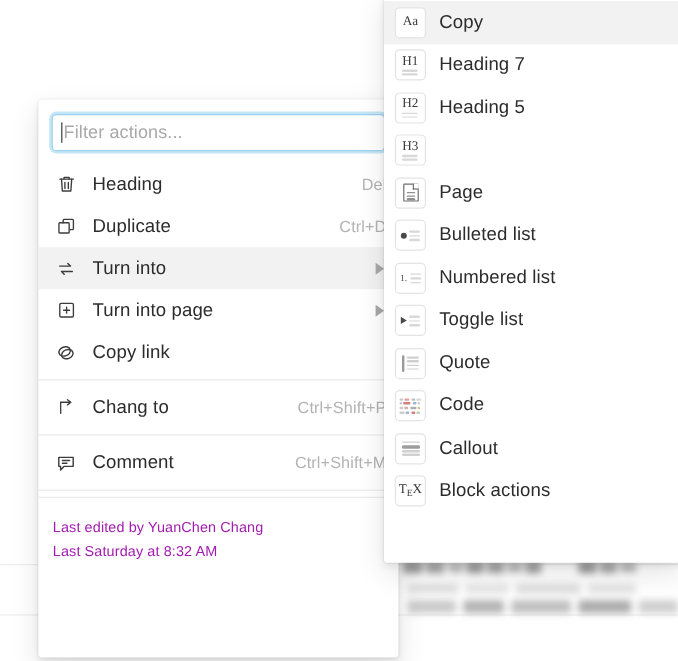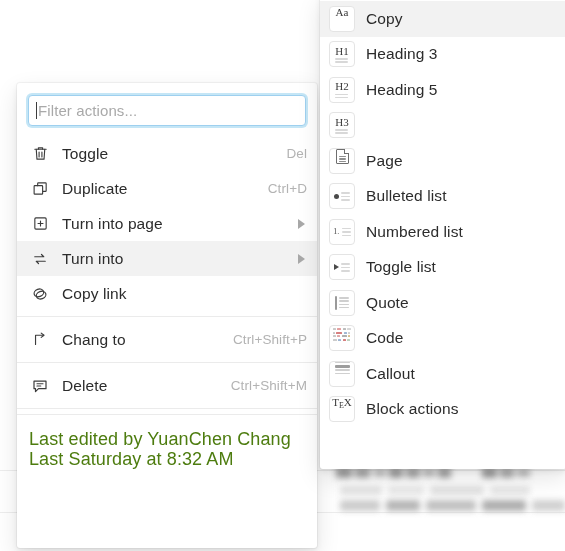--- a/index.html
+++ b/index.html
@@ -39,21 +39,21 @@
     border-radius: 1px;
   }
   .bg-divider {
     position: absolute;
     background: #ededed;
   }
 
   
   .menu-panel {
     position: absolute;
-    left: 17px;
+    left: 32px;
     top: 83px;
     width: 300px;
     height: 465px;
     background: #ffffff;
     border-radius: 3px;
     box-shadow: 0 0 0 1px rgba(15,15,15,.045),
                 0 3px 6px rgba(15,15,15,.07),
                 0 9px 24px rgba(15,15,15,.11);
     overflow: hidden;
   }
@@ -135,22 +135,22 @@
     border-bottom: 5px solid transparent;
     margin-left: 10px;
     margin-right: 2px;
     flex: none;
   }
 
   .footer {
     padding: 9px 12px 10px 12px;
   }
   .footer-line {
-    font-size: 18px;
-    color: #4d7c0f;
+    font-size: 12px;
+    color: #a21caf;
     line-height: 20px;
     white-space: nowrap;
     letter-spacing: .1px;
   }
 
   
   .submenu-panel {
     position: absolute;
     left: 320px;
     top: -6px;
@@ -183,20 +183,21 @@
 
   .tile {
     width: 26px;
     height: 26px;
     flex: none;
     margin-right: 11px;
     border: 1px solid #e4e4e4;
     border-radius: 4px;
     background: #fff;
     display: flex;
+    align-items: center;
     justify-content: center;
     overflow: hidden;
     position: relative;
     box-sizing: border-box;
   }
   .tile-txt {
     font-family: "Liberation Serif", serif;
     font-size: 11px;
     color: #3a3a3a;
     line-height: 1;
@@ -360,54 +361,54 @@
     <div>
       <div class="menu-item">
         <span class="mi-icon">
           <svg width="17" height="17" viewBox="0 0 24 24" fill="none" stroke="#3c3c3c" stroke-width="1.6" stroke-linecap="round" stroke-linejoin="round">
             <path d="M4 6h16"></path>
               <path d="M9 6V4h6v2"></path>
             <path d="M6 6l1 14h10l1-14"></path>
             <path d="M10 10v7M14 10v7"></path>
           </svg>
         </span>
-        <span class="mi-label">Toggle</span>
+        <span class="mi-label">Heading</span>
         <span class="mi-shortcut">Del</span>
       </div>
 
       <div class="menu-item">
         <span class="mi-icon">
           <svg width="17" height="17" viewBox="0 0 24 24" fill="none" stroke="#3c3c3c" stroke-width="1.6" stroke-linecap="round" stroke-linejoin="round">
             <rect x="3" y="8" width="12" height="12" rx="1"></rect>
             <path d="M8 8V5a1 1 0 0 1 1-1h10a1 1 0 0 1 1 1v10a1 1 0 0 1-1 1h-3"></path>
           </svg>
         </span>
         <span class="mi-label">Duplicate</span>
         <span class="mi-shortcut">Ctrl+D</span>
       </div>
 
+      <div class="menu-item active">
+        <span class="mi-icon">
+          <svg width="18" height="18" viewBox="0 0 24 24" fill="none" stroke="#3c3c3c" stroke-width="1.6" stroke-linecap="round" stroke-linejoin="round">
+            <path d="M5 9h12l-3-3"></path>
+            <path d="M19 15H7l3 3"></path>
+          </svg>
+        </span>
+        <span class="mi-label">Turn into</span>
+        <span class="mi-arrow"></span>
+      </div>
+
       <div class="menu-item">
         <span class="mi-icon">
           <svg width="17" height="17" viewBox="0 0 24 24" fill="none" stroke="#3c3c3c" stroke-width="1.6" stroke-linecap="round" stroke-linejoin="round">
             <rect x="4" y="4" width="16" height="16" rx="1.5"></rect>
             <path d="M12 8.5v7M8.5 12h7"></path>
           </svg>
         </span>
         <span class="mi-label">Turn into page</span>
-        <span class="mi-arrow"></span>
-      </div>
-
-      <div class="menu-item active">
-        <span class="mi-icon">
-          <svg width="18" height="18" viewBox="0 0 24 24" fill="none" stroke="#3c3c3c" stroke-width="1.6" stroke-linecap="round" stroke-linejoin="round">
-            <path d="M5 9h12l-3-3"></path>
-            <path d="M19 15H7l3 3"></path>
-          </svg>
-        </span>
-        <span class="mi-label">Turn into</span>
         <span class="mi-arrow"></span>
       </div>
 
       <div class="menu-item">
         <span class="mi-icon">
           <svg width="18" height="18" viewBox="0 0 24 24" fill="none" stroke="#3c3c3c" stroke-width="1.6" stroke-linecap="round" stroke-linejoin="round">
             <ellipse cx="10.5" cy="10.5" rx="6.5" ry="5" transform="rotate(-20 10.5 10.5)"></ellipse>
             <ellipse cx="13.5" cy="13.5" rx="6.5" ry="5" transform="rotate(-20 13.5 13.5)"></ellipse>
           </svg>
         </span>
@@ -433,21 +434,21 @@
     <div class="sep"></div>
 
     <div>
       <div class="menu-item">
         <span class="mi-icon">
           <svg width="18" height="18" viewBox="0 0 24 24" fill="none" stroke="#3c3c3c" stroke-width="1.6" stroke-linecap="round" stroke-linejoin="round">
             <path d="M4 5.5h16v10H10l-4 4v-4H4z"></path>
             <path d="M8 9h8M8 12h5"></path>
           </svg>
         </span>
-        <span class="mi-label">Delete</span>
+        <span class="mi-label">Comment</span>
         <span class="mi-shortcut">Ctrl+Shift+M</span>
       </div>
     </div>
 
     <div class="sep"></div>
 
 
     <div class="sep"></div>
 
     <div class="footer">
@@ -466,21 +467,21 @@
     </div>
 
     <div class="sub-item">
       <span class="tile">
         <span class="tile-stack">
           <span class="tile-txt">H1</span>
           <span class="tl" style="width:13px;"></span>
           <span class="tl" style="width:13px;"></span>
         </span>
       </span>
-      <span class="sub-label">Heading 3</span>
+      <span class="sub-label">Heading 7</span>
     </div>
 
     <div class="sub-item">
       <span class="tile">
         <span class="tile-stack">
           <span class="tile-txt">H2</span>
           <span class="tl" style="width:13px;"></span>
           <span class="tl" style="width:13px;"></span>
         </span>
       </span>

